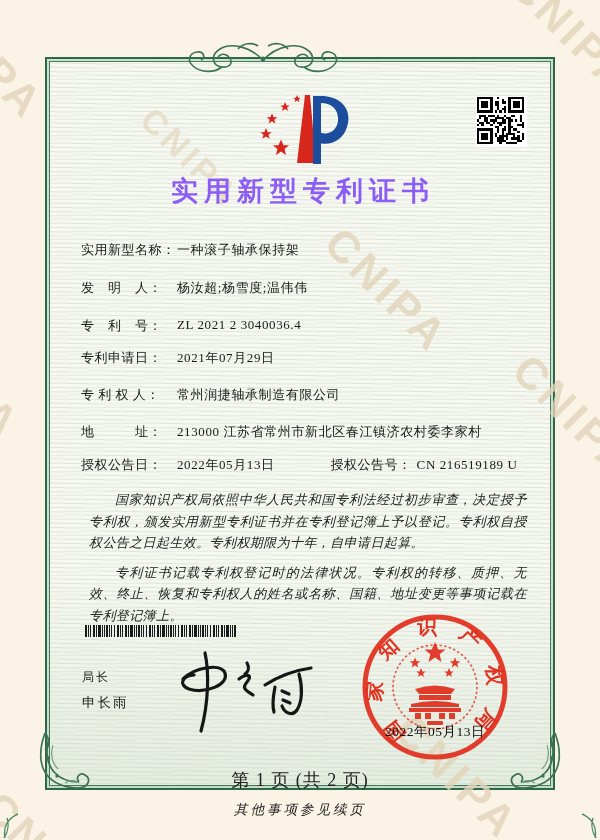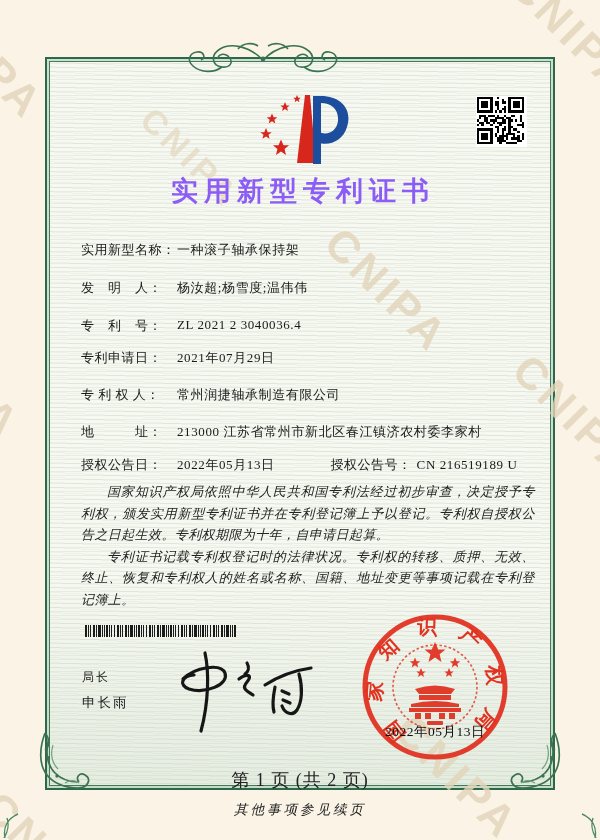--- a/index.html
+++ b/index.html
@@ -35,21 +35,21 @@
   
   .fields{position:absolute;left:36px;top:184px;width:452px;}
   .frow{position:absolute;left:0;white-space:nowrap;font-size:13px;letter-spacing:.5px;}
   .flabel{display:inline-block;width:96px;vertical-align:top;}
   .flabel.auto{width:auto;margin-right:5px;}
   .fvalue{letter-spacing:.6px;}
   .gap2{display:inline-block;width:56px;}
 
   
   .paras{position:absolute;left:36px;top:424px;width:454px;}
-  .paras p{margin:0;font-style:italic;font-size:13px;line-height:21.5px;letter-spacing:.4px;
+  .paras p{margin:8px;font-style:italic;font-size:13px;line-height:21.5px;letter-spacing:.4px;
            text-align:justify;text-indent:2em;color:#222;}
 
   
   .barcode{position:absolute;left:39px;top:568px;width:156px;height:12px;}
   .sig-title{position:absolute;left:37px;top:612px;font-size:12px;letter-spacing:2px;color:#222;}
   .sig-name{position:absolute;left:37px;top:637px;font-size:13.5px;letter-spacing:2px;color:#222;}
   .signature{position:absolute;left:130px;top:584px;width:142px;height:98px;}
   .seal{position:absolute;left:312px;top:552px;width:156px;height:156px;mix-blend-mode:multiply;}
   .seal text{font-family:"Liberation Serif","DejaVu Serif",serif;font-weight:bold;font-size:20px;
              letter-spacing:20px;fill:#e03322;}

